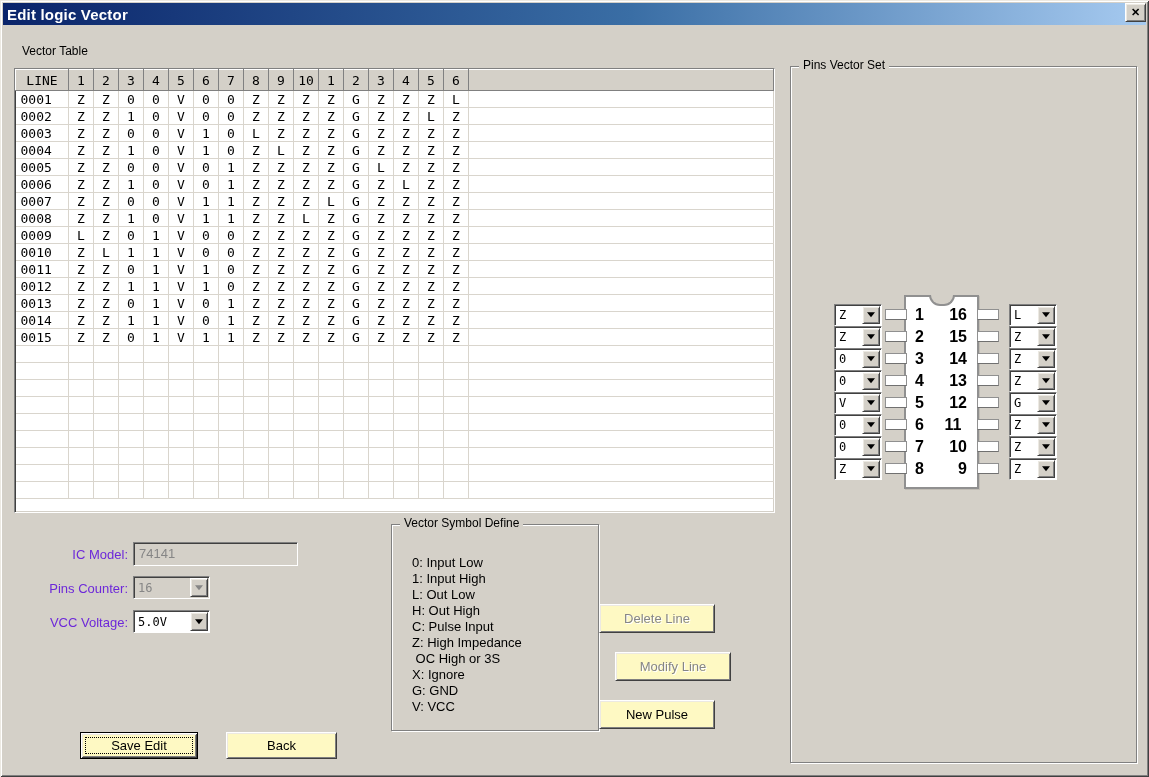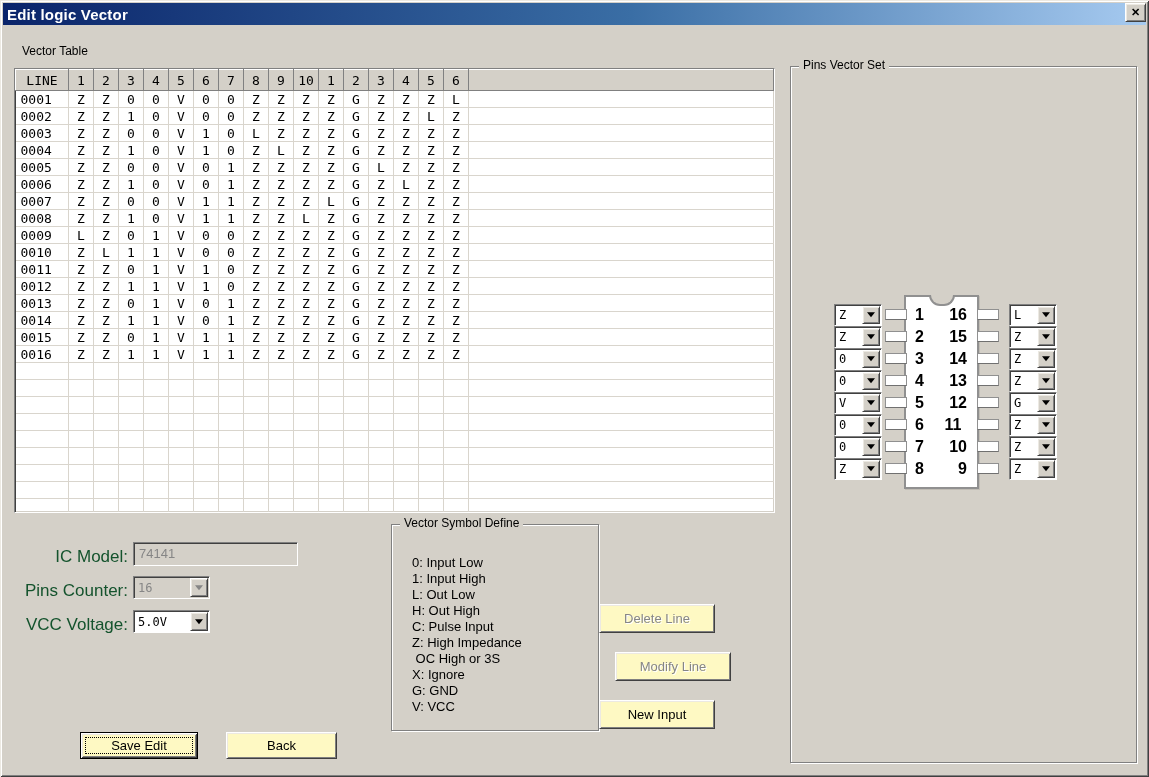--- a/index.html
+++ b/index.html
@@ -46,21 +46,21 @@
   .combo.disabled{background:#d4d0c8;}
   .combo.disabled .val{color:#868686;}
   .combo.disabled .drop::after{border-top-color:#868686;}
   
   #chip{position:absolute;background:#fff;border:2px solid #909090;box-shadow:1px 1px 0 #c0bcb4;}
   #chip .notch{position:absolute;top:-2px;left:50%;transform:translateX(-50%);width:22px;height:9px;
     background:#d4d0c8;border:2px solid #909090;border-top:none;border-radius:0 0 12px 12px;}
   .pinnum{position:absolute;font-size:16px;font-weight:bold;color:#000;font-family:"Liberation Sans",sans-serif;}
   .stub{position:absolute;width:20px;height:9px;background:#fff;border:1px solid #909090;border-bottom-color:#707070;}
   
-  .fieldlabel{position:absolute;font-size:17px;color:#14532d;text-align:right;width:108px;left:20px;}
+  .fieldlabel{position:absolute;font-size:13px;color:#6d28d9;text-align:right;width:108px;left:20px;}
   #ic-input{position:absolute;left:133px;top:542px;width:163px;height:22px;background:#d4d0c8;}
   #ic-input .val{position:absolute;left:5px;top:3px;font-size:13px;color:#868686;}
   .deflines{position:absolute;left:20px;top:30px;font-size:13px;line-height:16px;white-space:pre;color:#000;}
   
   #save-btn{border:1px solid #000;box-shadow:inset 1px 1px 0 #fff,inset -1px -1px 0 #404040,inset 2px 2px 0 #ece9e2,inset -2px -2px 0 #808080;}
   #save-btn::before{content:"";position:absolute;left:4px;top:4px;right:4px;bottom:4px;border:1px dotted #000;}
 </style>
 </head>
 <body>
 
@@ -394,40 +394,20 @@
             <td>Z</td>
             <td>Z</td>
             <td>G</td>
             <td>Z</td>
             <td>Z</td>
             <td>Z</td>
             <td>Z</td>
             <td class="fill"></td>
           </tr>
           <tr>
-            <td class="linecell">0016</td>
-            <td>Z</td>
-            <td>Z</td>
-            <td>1</td>
-            <td>1</td>
-            <td>V</td>
-            <td>1</td>
-            <td>1</td>
-            <td>Z</td>
-            <td>Z</td>
-            <td>Z</td>
-            <td>Z</td>
-            <td>G</td>
-            <td>Z</td>
-            <td>Z</td>
-            <td>Z</td>
-            <td>Z</td>
-            <td class="fill"></td>
-          </tr>
-          <tr>
             <td class="linecell">&nbsp;</td>
             <td>&nbsp;</td>
             <td>&nbsp;</td>
             <td>&nbsp;</td>
             <td>&nbsp;</td>
             <td>&nbsp;</td>
             <td>&nbsp;</td>
             <td>&nbsp;</td>
             <td>&nbsp;</td>
             <td>&nbsp;</td>
@@ -739,18 +719,18 @@
 C: Pulse Input
 Z: High Impedance
  OC High or 3S
 X: Ignore
 G: GND
 V: VCC</div>
   </div>
 
   <button class="btn3d disabled" style="left:599px;top:604px;width:116px;height:29px;">Delete Line</button>
   <button class="btn3d disabled" style="left:599px;top:652px;width:116px;height:29px;margin-left:16px;">Modify Line</button>
-  <button class="btn3d" style="left:599px;top:700px;width:116px;height:29px;">New Input</button>
+  <button class="btn3d" style="left:599px;top:700px;width:116px;height:29px;">New Pulse</button>
 
   <button id="save-btn" class="btn3d" style="left:80px;top:732px;width:118px;height:27px;">Save Edit</button>
   <button class="btn3d" style="left:226px;top:732px;width:111px;height:27px;">Back</button>
 
 </div>
 
 </body></html>

